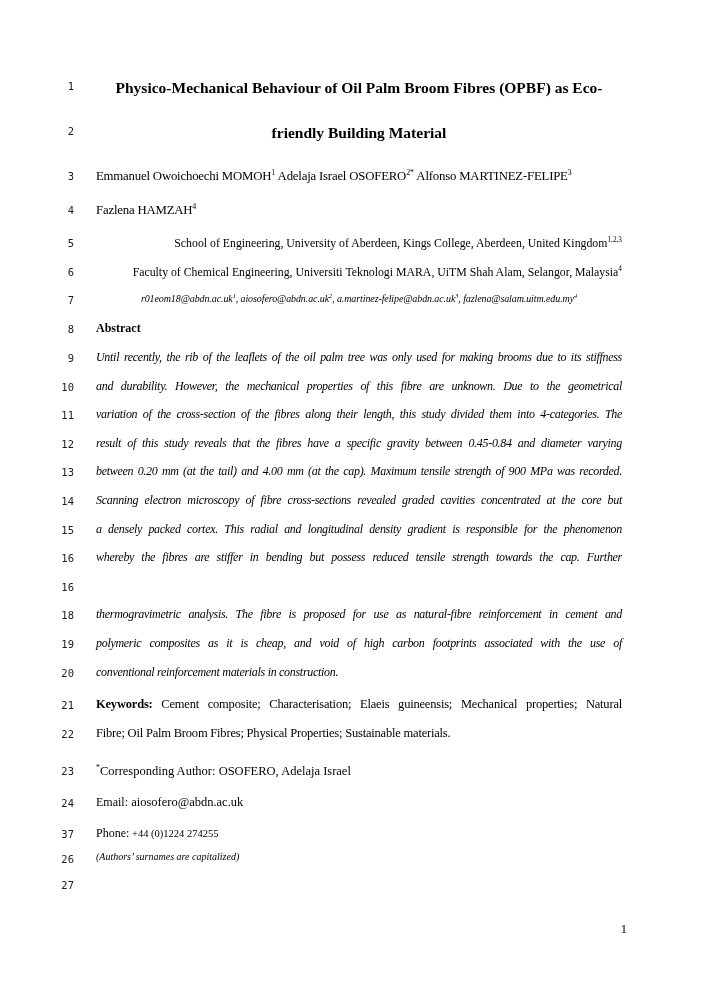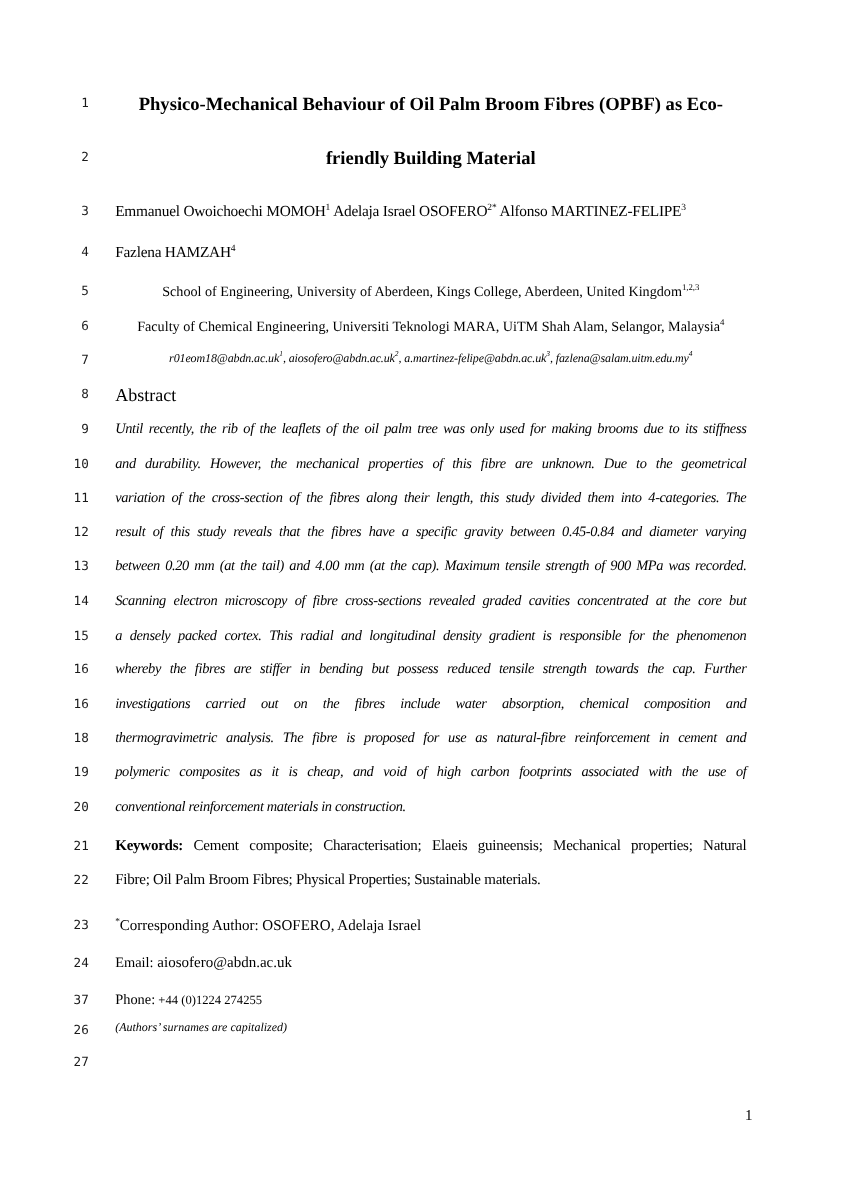--- a/index.html
+++ b/index.html
@@ -44,23 +44,23 @@
   .t-keywords{height:29px;margin-top:4px}
   .t-keywords-end{height:29px}
   .t-corresponding{height:32px;margin-top:8px}
   .t-contact-email{height:31px}
   .t-contact-phone{height:24.5px}
   .t-note{height:26px}
   .t-blank{height:26px}
   
   .t-title .ltext{font-weight:bold;font-size:15.5px;text-align:center}
   .t-authors .ltext{font-size:12.8px;text-align:left;letter-spacing:-0.2px}
-  .t-affiliation .ltext{font-size:11.8px;text-align:center}
+  .t-affiliation .ltext{font-size:11.8px;text-align:right}
   .t-emails .ltext{font-size:10px;font-style:italic;text-align:center;letter-spacing:-0.1px}
-  .t-heading .ltext{font-size:15px;font-weight:normal}
+  .t-heading .ltext{font-size:12px;font-weight:bold}
   .t-abstract .ltext,.t-abstract-end .ltext{font-size:12px;font-style:italic;letter-spacing:-0.3px}
   .t-keywords .ltext,.t-keywords-end .ltext{font-size:12.5px;letter-spacing:-0.2px}
   .t-corresponding .ltext{font-size:12.5px}
   .t-contact-email .ltext{font-size:12.5px}
   .t-contact-phone .ltext{font-size:10.5px}
   .t-note .ltext{font-size:10px;font-style:italic}
   
   .just .ltext{text-align:justify}
   .just .ltext::after{content:"";display:inline-block;width:100%;height:0;}
   
@@ -141,21 +141,20 @@
       <div class="line t-abstract just">
         <span class="lnum">15</span>
         <span class="ltext"><span>a densely packed cortex. This radial and longitudinal density gradient is responsible for the phenomenon</span></span>
       </div>
       <div class="line t-abstract just">
         <span class="lnum">16</span>
         <span class="ltext"><span>whereby the fibres are stiffer in bending but possess reduced tensile strength towards the cap. Further</span></span>
       </div>
       <div class="line t-abstract just">
         <span class="lnum">16</span>
-        <span class="ltext"><span>investigations carried out on the fibres include water absorption, chemical composition and</span></span>
       </div>
       <div class="line t-abstract just">
         <span class="lnum">18</span>
         <span class="ltext"><span>thermogravimetric analysis. The fibre is proposed for use as natural-fibre reinforcement in cement and</span></span>
       </div>
       <div class="line t-abstract just">
         <span class="lnum">19</span>
         <span class="ltext"><span>polymeric composites as it is cheap, and void of high carbon footprints associated with the use of</span></span>
       </div>
       <div class="line t-abstract-end">

